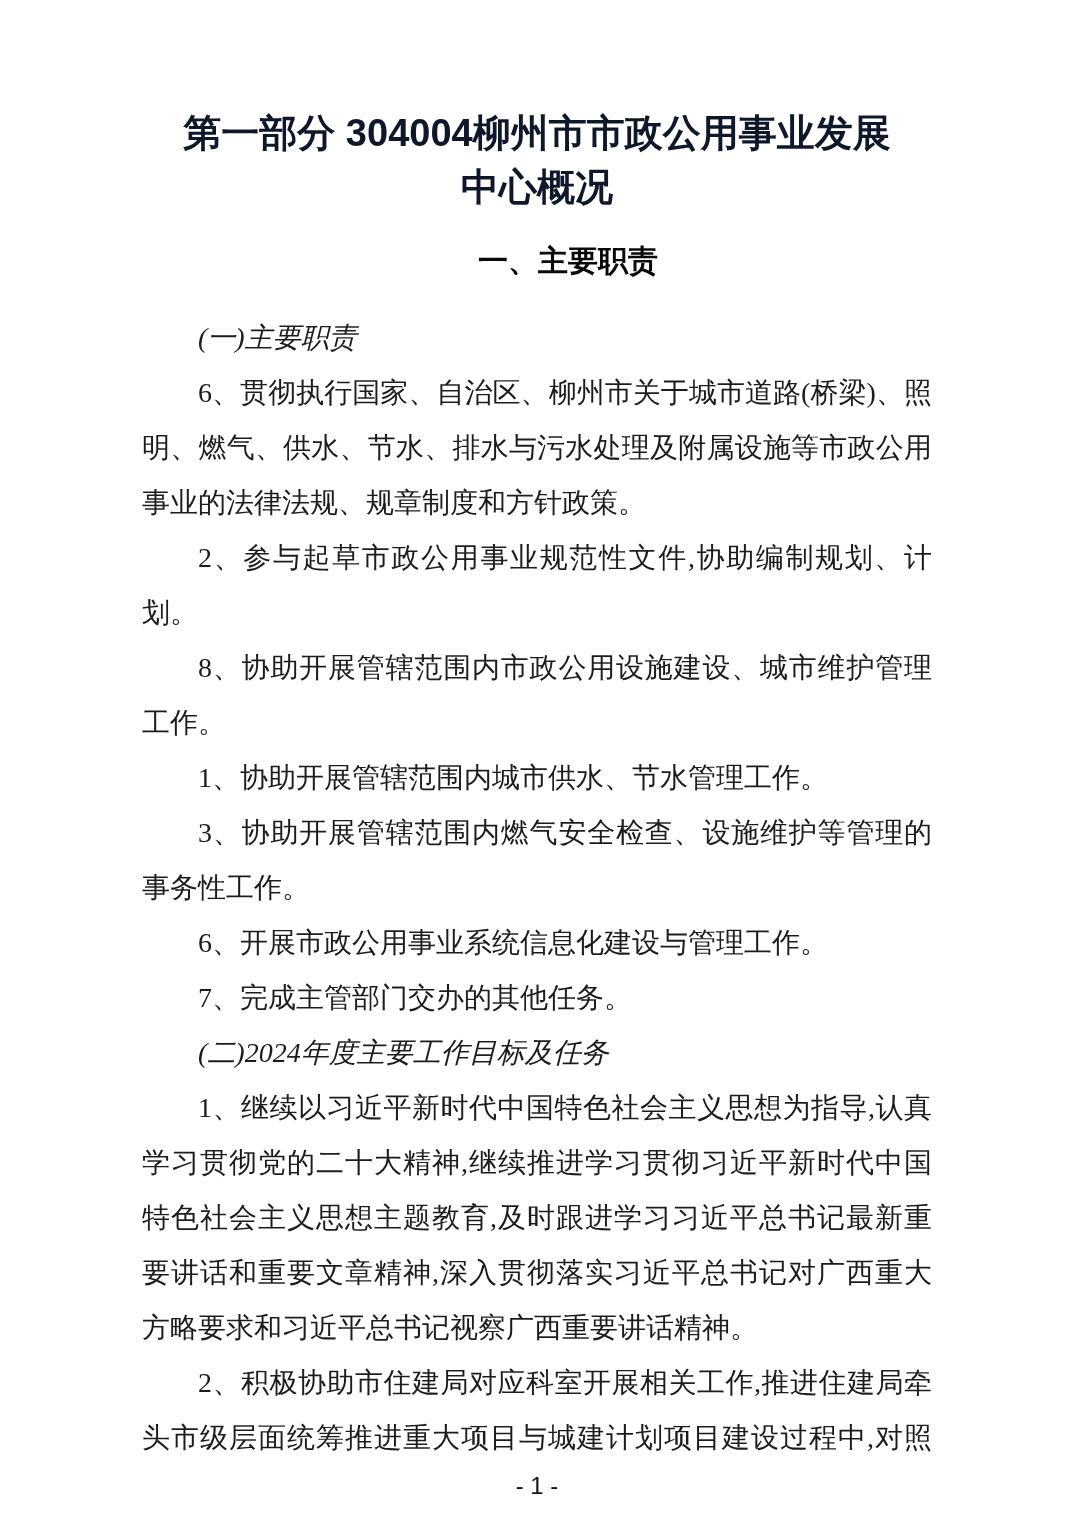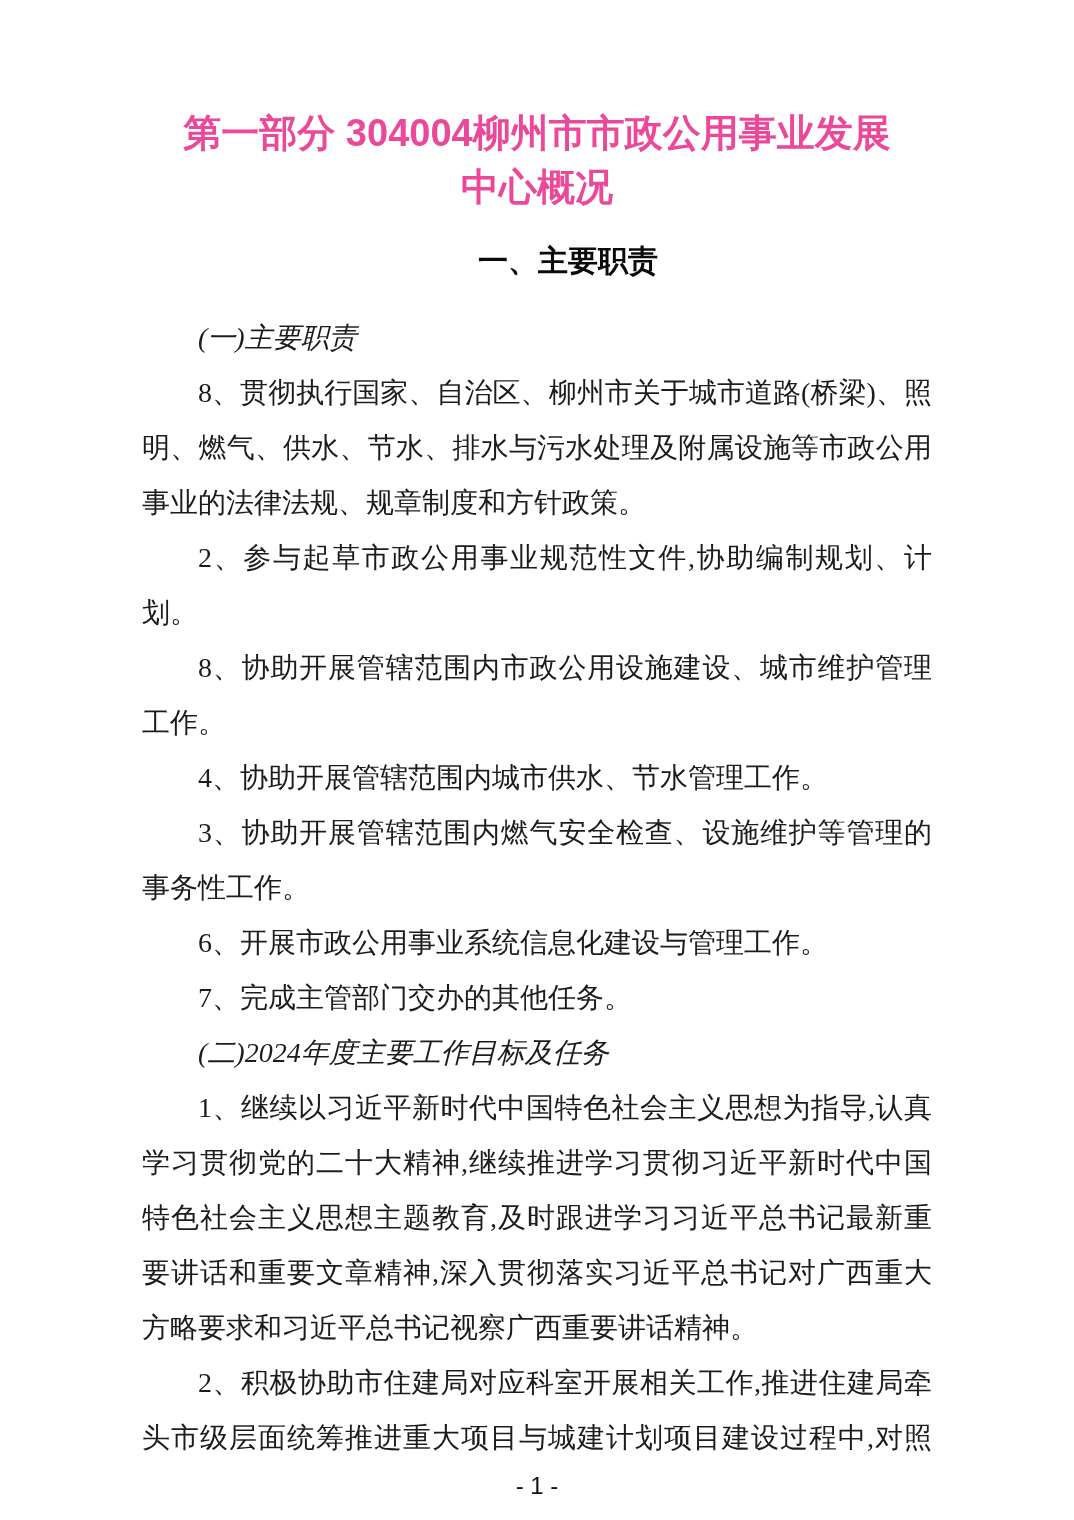--- a/index.html
+++ b/index.html
@@ -22,21 +22,21 @@
     top: 106px;
     width: 790px;
   }
   .doc-title {
     margin: 0;
     font-family: "Liberation Sans", sans-serif;
     font-weight: 700;
     font-size: 38px;
     line-height: 54px;
     text-align: center;
-    color: #ec4899;
+    color: #0f172a;
   }
   .title-line {
     display: block;
   }
   .sec-heading {
     margin: 19px 0 0 0;
     font-family: "Liberation Sans", sans-serif;
     font-weight: 700;
     font-size: 30px;
     line-height: 55px;
@@ -84,24 +84,24 @@
 
     <h1 class="doc-title">
       <span class="title-line">第一部分 304004柳州市市政公用事业发展</span>
       <span class="title-line">中心概况</span>
     </h1>
 
     <h2 class="sec-heading">一、主要职责</h2>
 
     <p class="sub-heading gap-above">(一)主要职责</p>
 
-    <p class="para">8、贯彻执行国家、自治区、柳州市关于城市道路(桥梁)、照明、燃气、供水、节水、排水与污水处理及附属设施等市政公用事业的法律法规、规章制度和方针政策。</p>
+    <p class="para">6、贯彻执行国家、自治区、柳州市关于城市道路(桥梁)、照明、燃气、供水、节水、排水与污水处理及附属设施等市政公用事业的法律法规、规章制度和方针政策。</p>
     <p class="para">2、参与起草市政公用事业规范性文件,协助编制规划、计划。</p>
     <p class="para">8、协助开展管辖范围内市政公用设施建设、城市维护管理工作。</p>
-    <p class="para">4、协助开展管辖范围内城市供水、节水管理工作。</p>
+    <p class="para">1、协助开展管辖范围内城市供水、节水管理工作。</p>
     <p class="para">3、协助开展管辖范围内燃气安全检查、设施维护等管理的事务性工作。</p>
     <p class="para">6、开展市政公用事业系统信息化建设与管理工作。</p>
     <p class="para">7、完成主管部门交办的其他任务。</p>
 
     <p class="sub-heading">(二)2024年度主要工作目标及任务</p>
 
     <p class="para">1、继续以习近平新时代中国特色社会主义思想为指导,认真学习贯彻党的二十大精神,继续推进学习贯彻习近平新时代中国特色社会主义思想主题教育,及时跟进学习习近平总书记最新重要讲话和重要文章精神,深入贯彻落实习近平总书记对广西重大方略要求和习近平总书记视察广西重要讲话精神。</p>
     <p class="para para-continued">2、积极协助市住建局对应科室开展相关工作,推进住建局牵头市级层面统筹推进重大项目与城建计划项目建设过程中,对照</p>
 
   </div>

